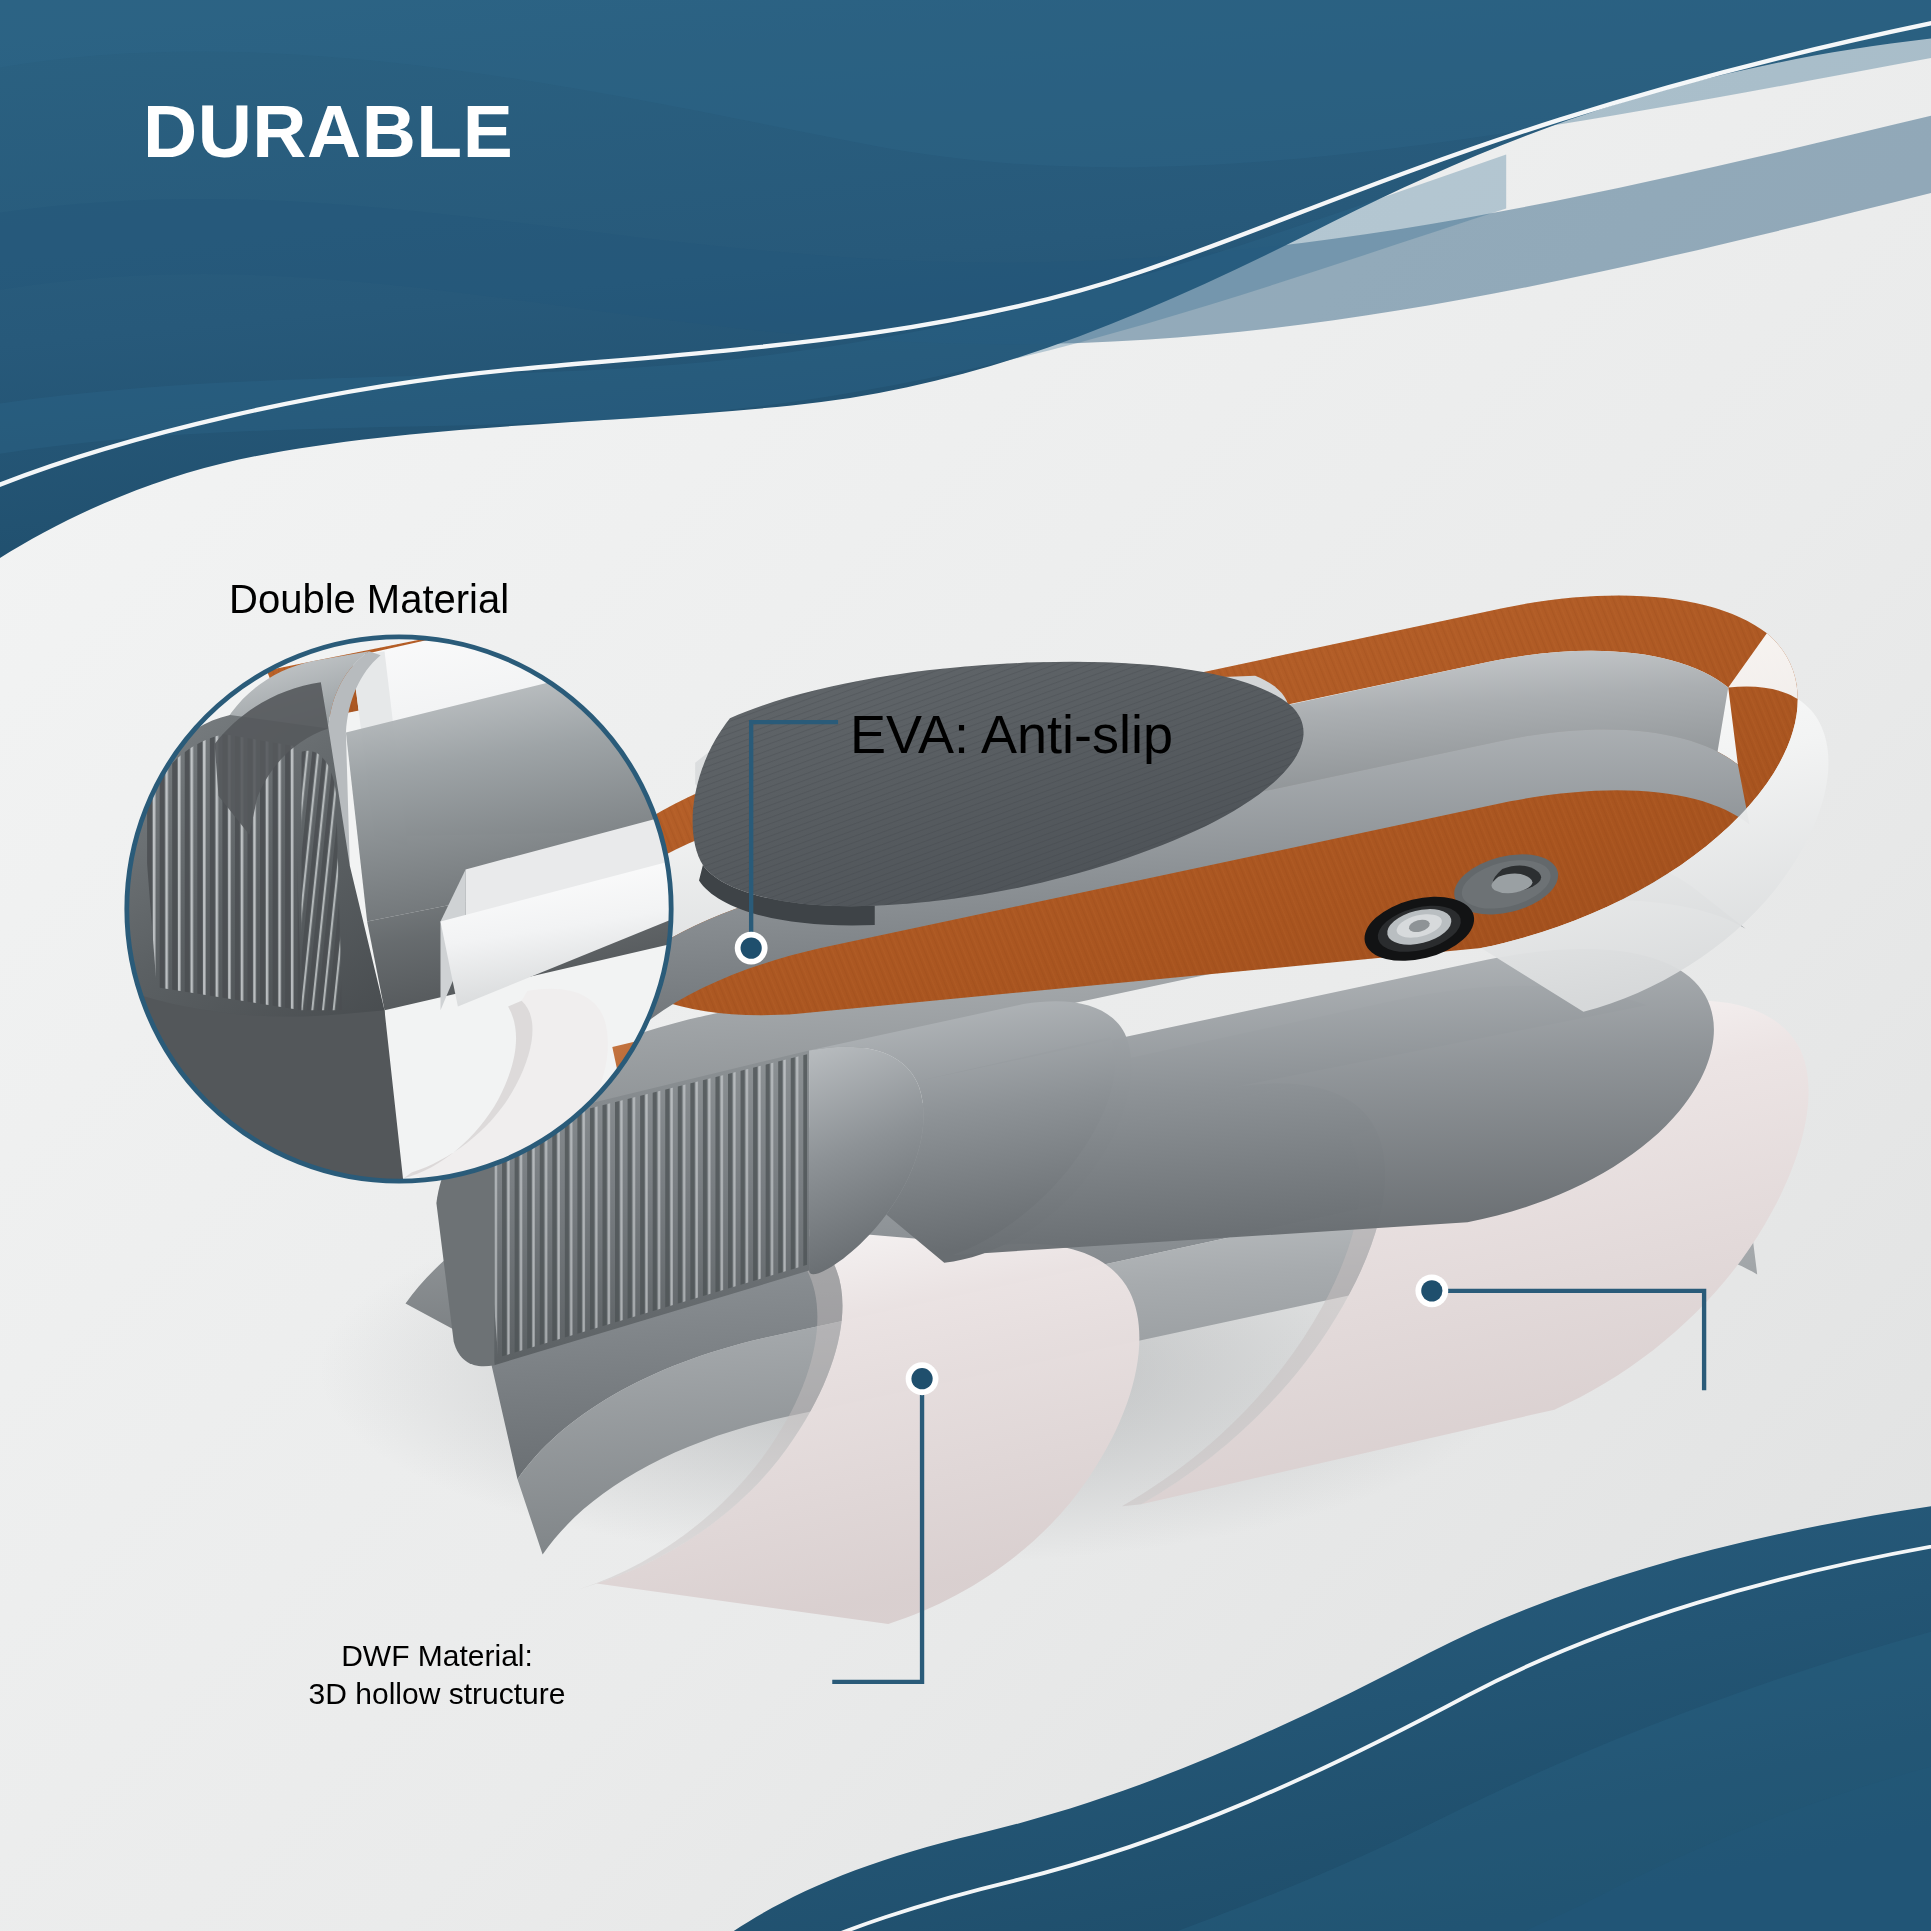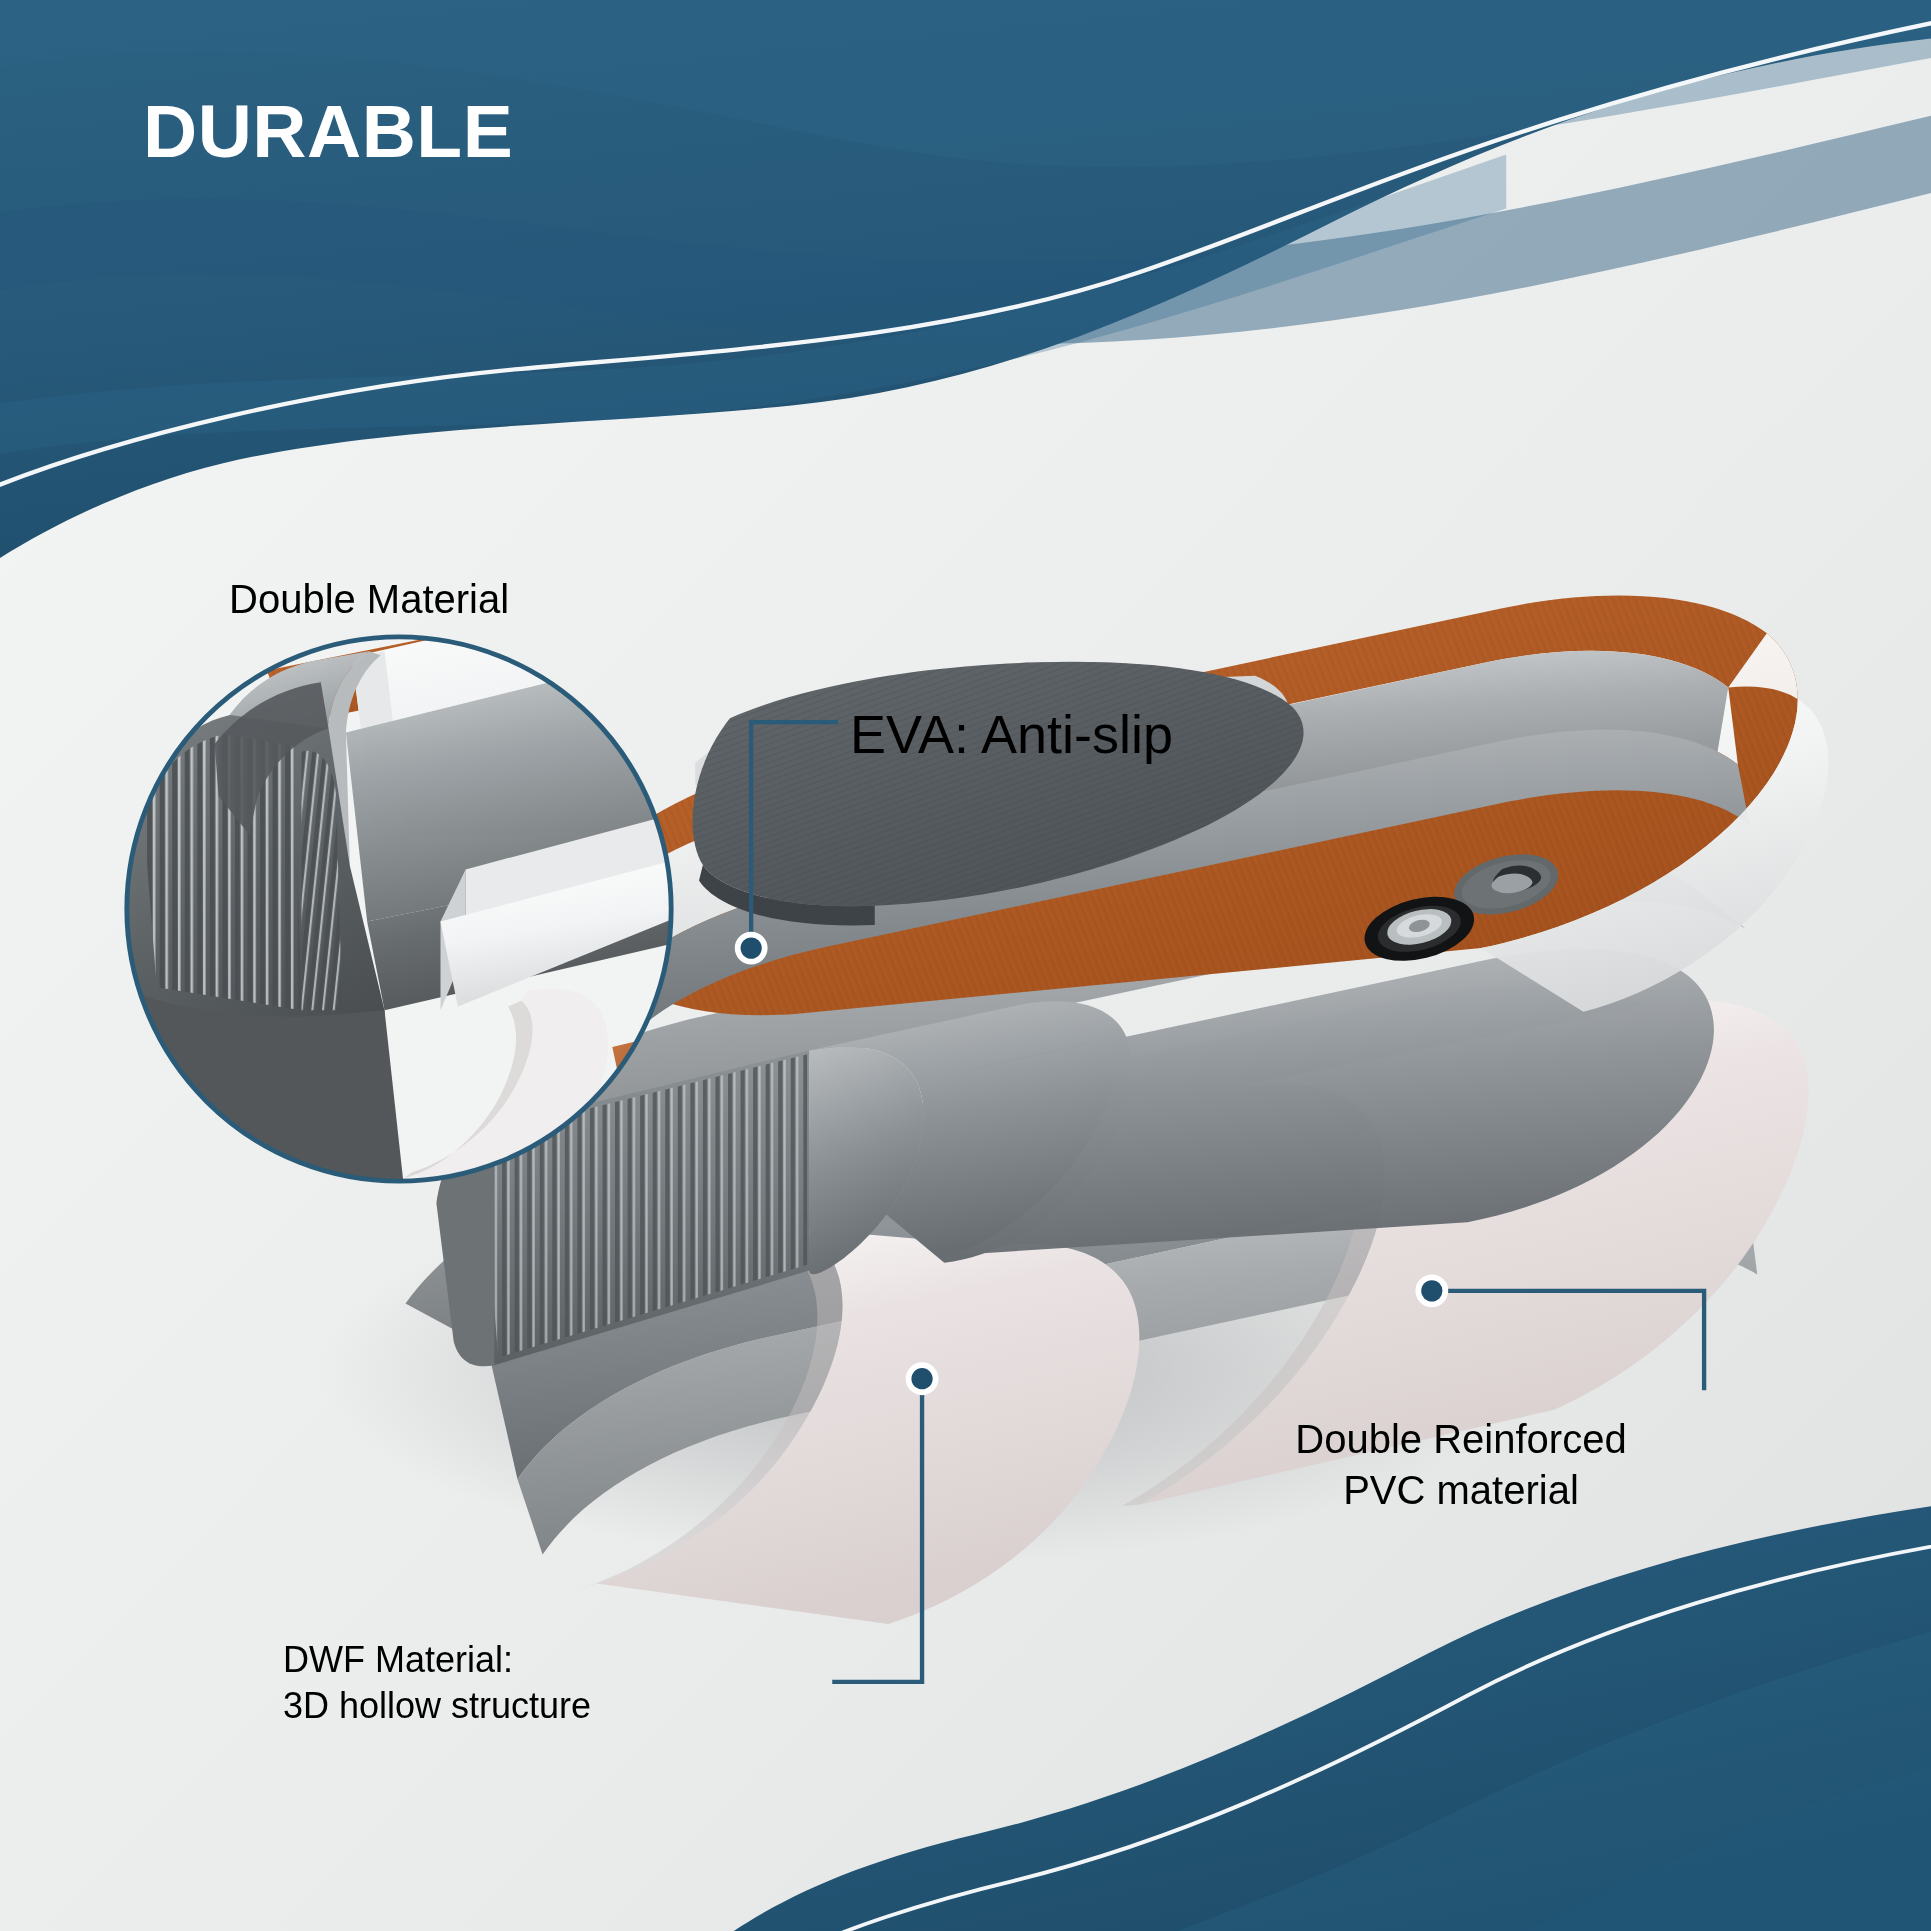--- a/index.html
+++ b/index.html
@@ -25,21 +25,21 @@
 
   
   .callout{
     position:absolute;color:#000000;
     font-size:39px;line-height:1.28;font-weight:400;
     white-space:pre-line;
   }
   #label-double-material{left:229px;top:574px;font-size:40px;}
   #label-eva{left:850px;top:700px;font-size:54px;}
   #label-pvc{left:1461px;top:1414px;font-size:40px;text-align:center;transform:translateX(-50%);}
-  #label-dwf{left:437px;top:1637px;font-size:36px;transform:translateX(-50%);}
+  #label-dwf{left:437px;top:1637px;font-size:30px;text-align:center;transform:translateX(-50%);}
 
   
   #leaders{position:absolute;left:0;top:0;width:1931px;height:1931px;}
 
   
   #board{position:absolute;left:0;top:0;width:1931px;height:1931px;}
 
   
   #zoomcircle{position:absolute;left:122px;top:632px;width:554px;height:554px;}
 </style>
@@ -417,20 +417,18 @@
     <g>
       <circle cx="955" cy="1428" r="17" fill="#ffffff"></circle>
       <circle cx="955" cy="1428" r="11" fill="#1f4f6d"></circle>
     </g>
   </svg>
 
   <div class="callout" id="label-double-material">Double Material</div>
 
   <div class="callout" id="label-eva">EVA: Anti-slip</div>
 
-  <div class="callout" id="label-pvc">Double Reinforced
-PVC material</div>
 
   <div class="callout" id="label-dwf">DWF Material:
 3D hollow structure</div>
 
 </div>
 
 
 </body></html>

